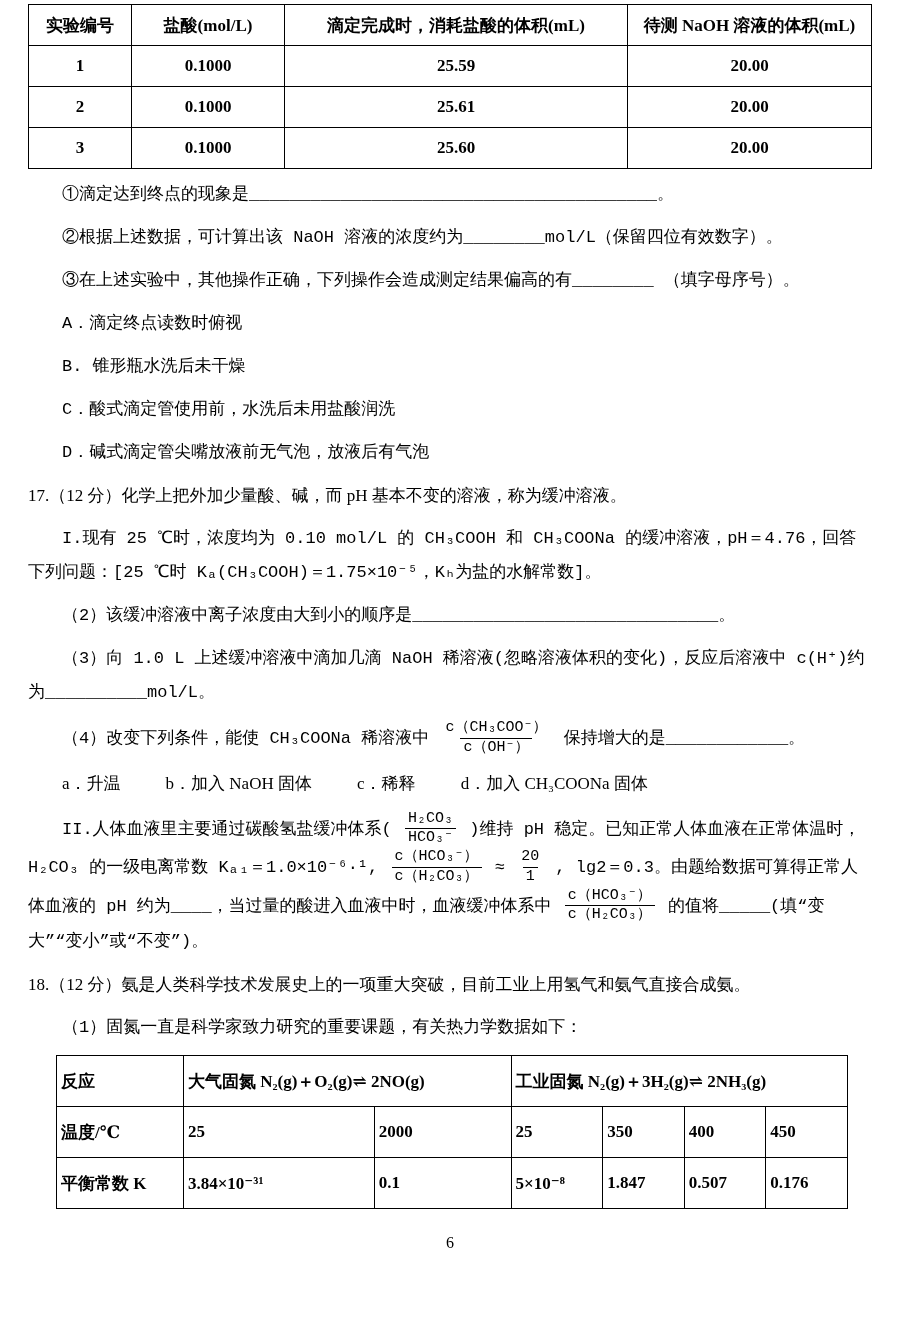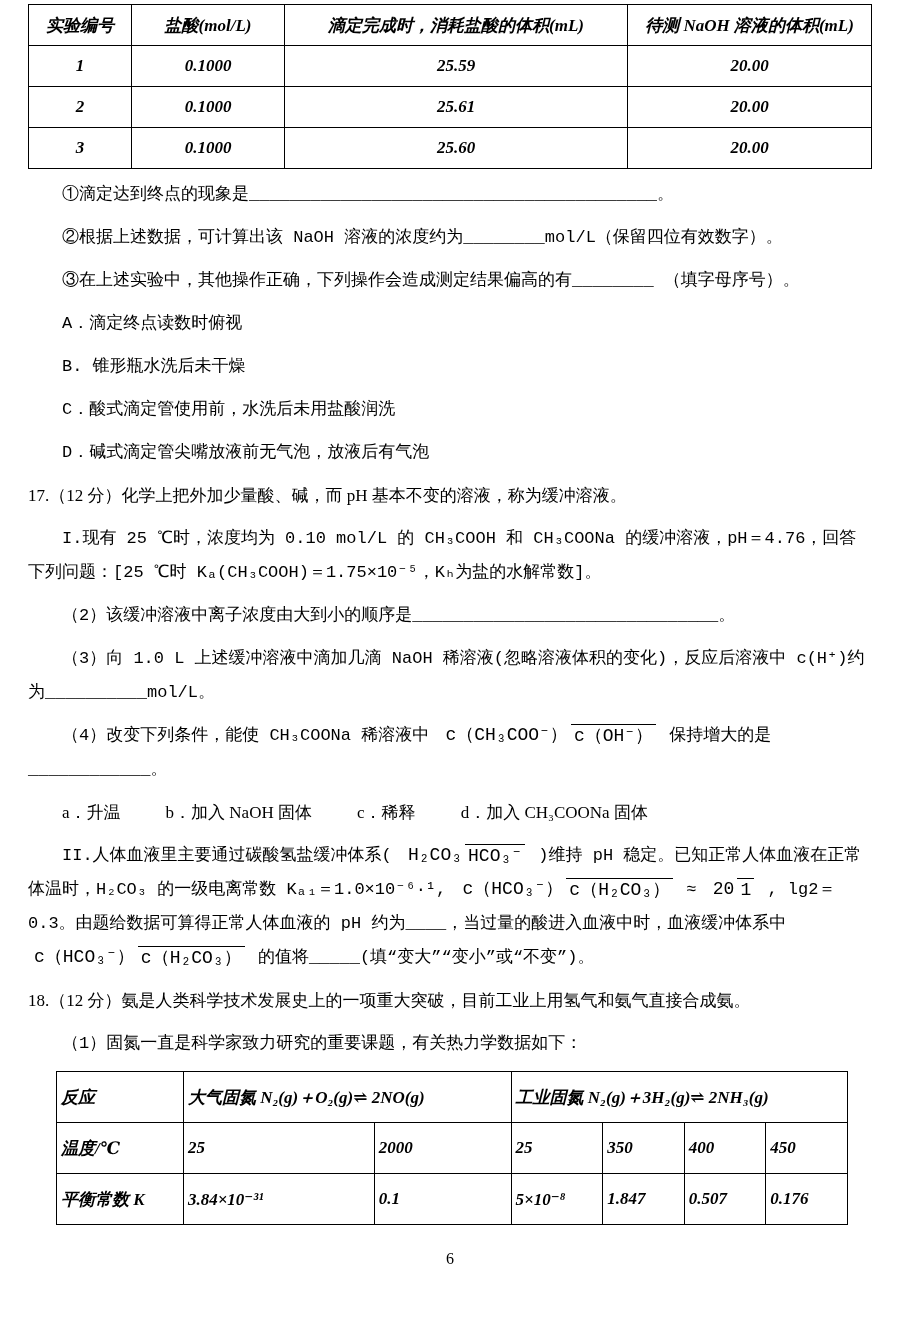--- a/index.html
+++ b/index.html
@@ -5,40 +5,40 @@
   html,body { margin:0; padding:0; background:#ffffff; }
   body {
     width: 900px;
     color:#000;
     font-family: "Liberation Serif", "DejaVu Serif", serif;
     font-size: 17px;
   }
   .page { width: 844px; margin: 0 auto; padding-top: 4px; }
 
   
-  table { border-collapse: collapse; font-weight: bold; font-style: italic; }
+  table { border-collapse: collapse; font-weight: bold; }
   .t1 { width: 844px; text-align: center; }
   .t1 th, .t1 td { border: 1.5px solid #000; height: 40px; padding: 0 6px; font-size: 17px; }
   .t2 { width: 792px; margin-left: 28px; margin-top: 10px; }
   .t2 td { border: 1.5px solid #000; height: 50px; padding: 0 4px; font-size: 17px; }
 
   
   p { margin: 9px 0; line-height: 2.0; }
   .ind { text-indent: 2em; font-family: Liberation Mono, monospace; }
   .opts span { margin-right: 2.4em; }
   .opts { text-indent: 2em; }
 
   
   .frac {
     display: inline-flex;
-    flex-direction: row;
+    flex-direction: column;
     align-items: center;
     vertical-align: middle;
     line-height: 1.25;
-    font-size: 18px;
+    font-size: 15px;
     margin: 0 3px;
     text-indent: 0;
   }
   .frac .num { padding: 0 3px; }
   .frac .den { border-top: 1px solid #000; padding: 0 3px; }
 
   .pagenum { text-align: center; margin-top: 18px; font-size: 16px; }
 </style>
 </head>
 <body>

